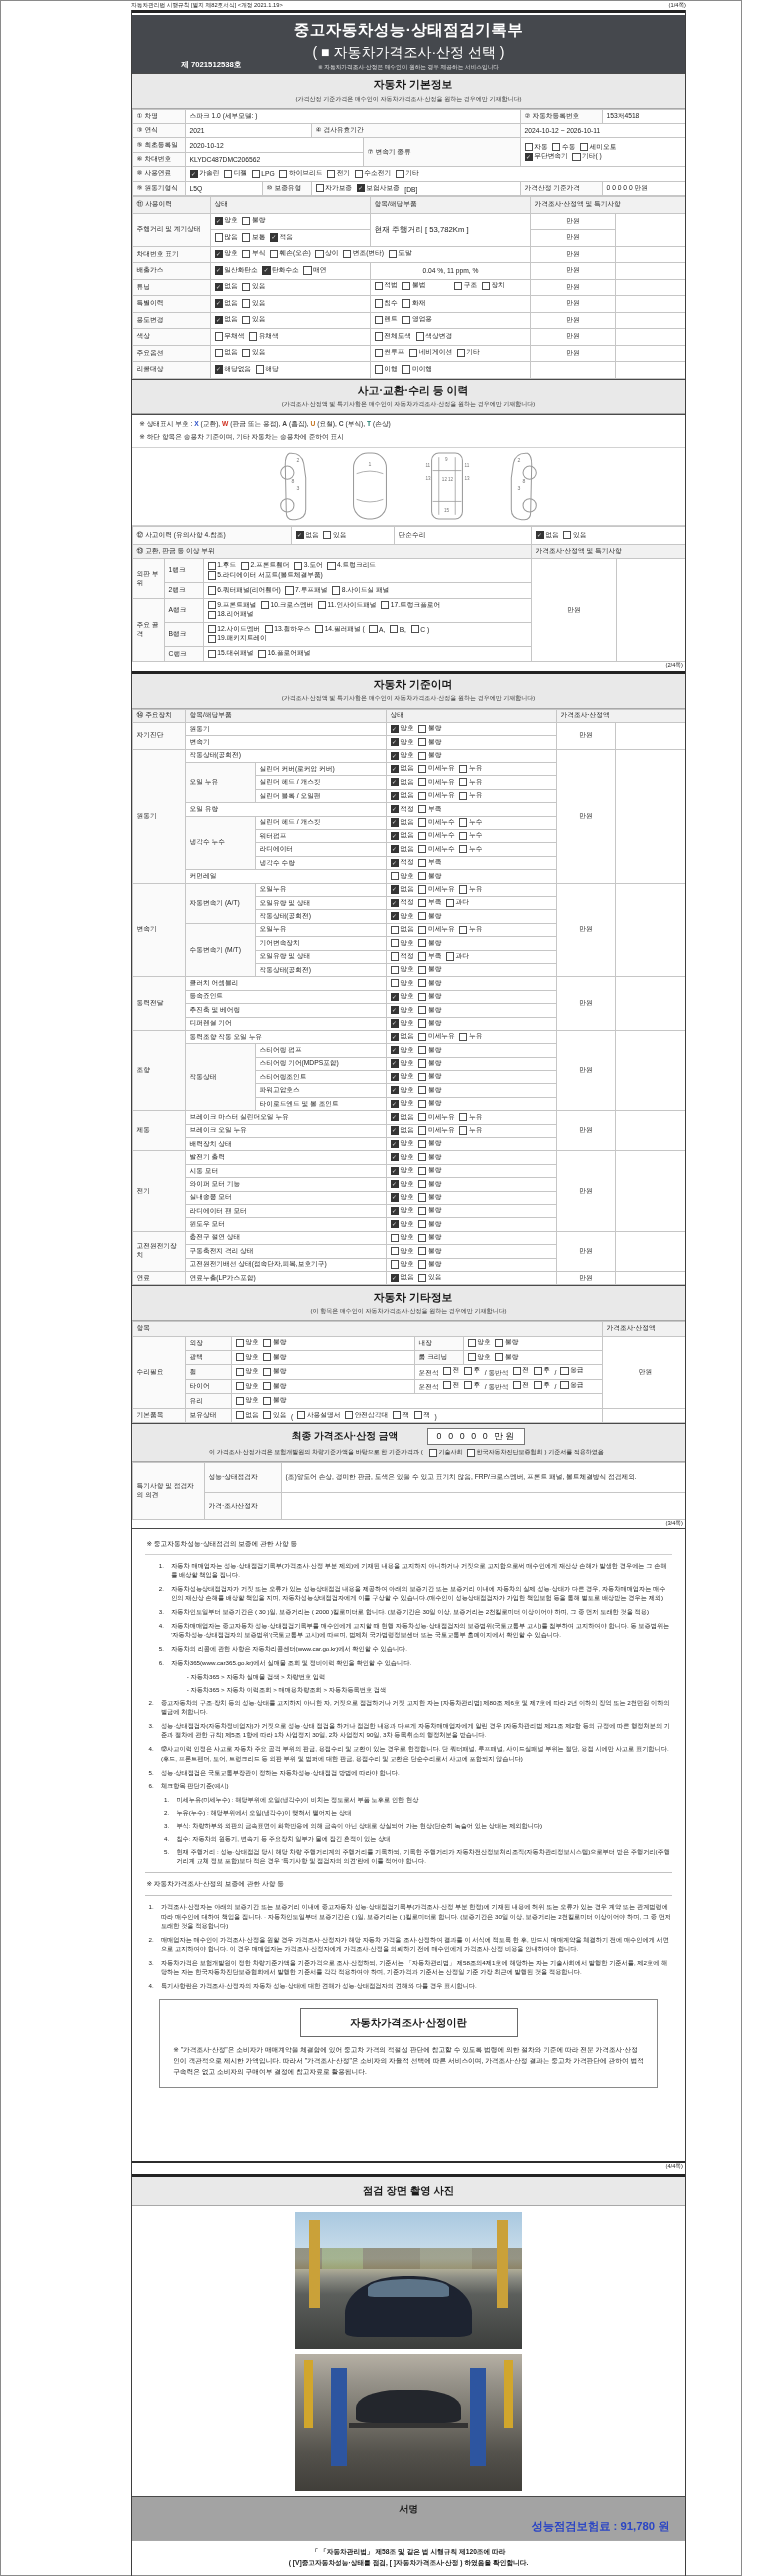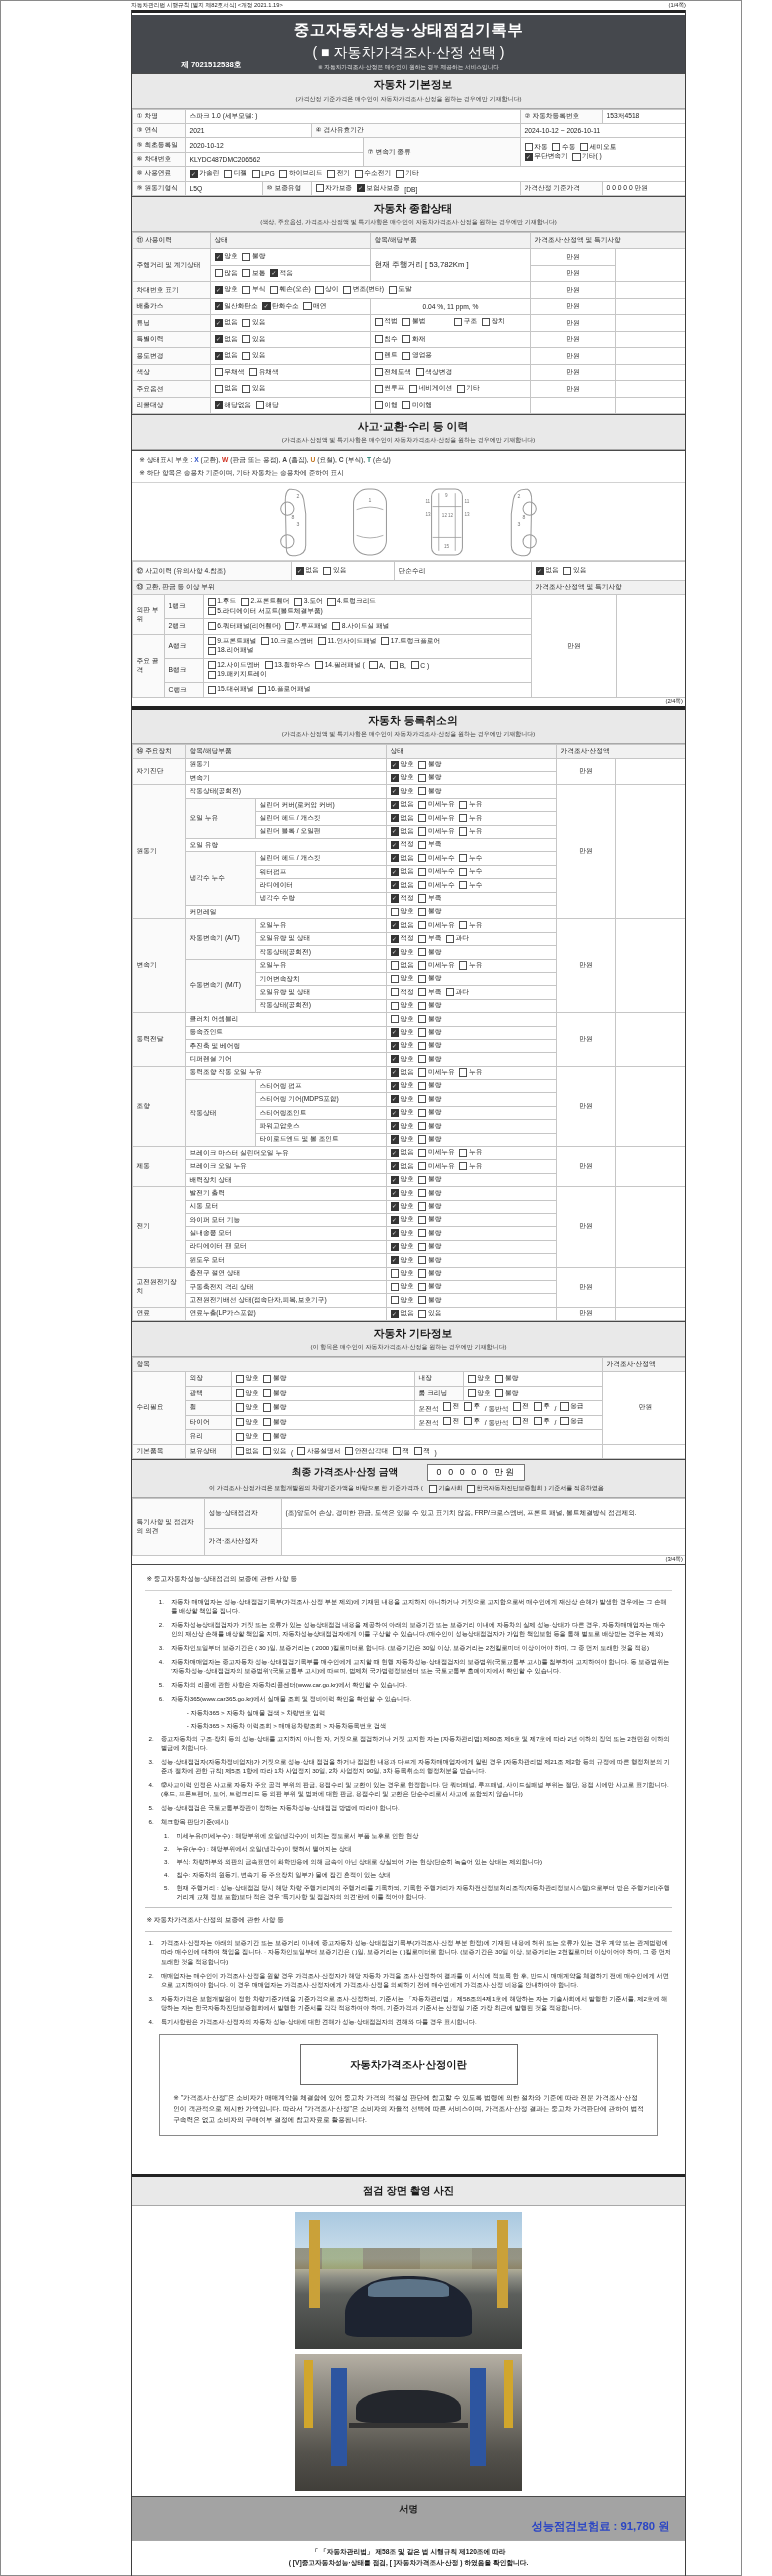--- a/index.html
+++ b/index.html
@@ -52,21 +52,21 @@
   .n-content{padding:5.2px 13.4px 0;font-size:6.2px;line-height:1.5;}
   .n-sec1{padding:4.1px 1px 5.2px;border-bottom:0.5px solid #d0d0d0;margin-bottom:6.2px;font-size:6.7px;}
   .n-sec2{border-top:0.5px solid #c2c2c2;border-bottom:0.5px solid #c2c2c2;padding:6.2px 1px;margin:6.2px 0;font-size:6.7px;}
   .n-item{display:flex;margin:0 0 4.6px;}
   .n-item .n-num{flex:0 0 12.4px;text-align:left;}
   .n-item .n-txt{flex:1;}
   .lvl-in{margin-left:13.4px;}
   .lvl-out{margin-left:3.1px;}
   .n-item.sub{margin-left:15.5px;margin-bottom:3.6px;}
   .def-box{border:0.5px solid #8a8a8a;margin:8.2px 13.4px 0;padding:8.2px 13.4px 9.3px;}
-  .def-title{border:0.5px solid #6a6a6a;width:216px;margin:0 auto 7.2px;text-align:center;font-size:10.3px;font-weight:bold;padding:12px 0;}
+  .def-title{border:0.5px solid #6a6a6a;width:216px;margin:0 auto 7.2px;text-align:center;font-size:10.3px;font-weight:bold;padding:6px 0;}
   .def-body{font-size:6.7px;line-height:1.65;}
   .photos-sec{position:absolute;top:2164px;left:0;width:100%;}
   .photo-head{background:#e9e9e9;border-bottom:0.5px solid #a8a8a8;text-align:center;font-size:10.3px;font-weight:bold;padding:6.7px 0;}
   .photo-area{display:flex;flex-direction:column;align-items:center;padding:6.2px 0 5.2px;gap:5.2px;}
   .photo{width:227px;height:137px;position:relative;overflow:hidden;background:#777;}
   .ph1{background:linear-gradient(180deg,#a9c8e0 0%,#cde0ec 34%,#b9b59c 40%,#8c8d84 48%,#5c5f5c 60%,#3c3e3c 100%);}
   .ph1 .trees{position:absolute;top:26%;left:0;width:100%;height:16%;background:linear-gradient(90deg,#7d7458 0 12%,#93a06b 12% 30%,#7d7458 30% 55%,#8e8a6a 55% 78%,#7d7458 78% 100%);opacity:.7;}
   .ph1 .pole-l,.ph1 .pole-r{position:absolute;top:6%;width:5%;height:64%;background:#caa139;}
   .ph1 .pole-l{left:6%;} .ph1 .pole-r{right:6%;}
   .ph1 .car{position:absolute;bottom:9%;left:22%;width:56%;height:44%;background:#1d2330;border-radius:46% 46% 10% 10% / 62% 62% 8% 8%;}
@@ -192,24 +192,20 @@
               </span><span class="opt">
                 <span class="cb on"></span>
                 <span class="olbl">보험사보증</span>
               </span><span class="rawtxt">[DB]</span></td>
         <td class="lc">가격산정 기준가격</td>
         <td>0 0 0 0 0 만원</td>
       </tr>
     </tbody>
       </table>
 
-    <div class="sec-head">
-      <div class="t">자동차 종합상태</div>
-      <div class="s">(색상, 주요옵션, 가격조사·산정액 및 특기사항은 매수인이 자동차가격조사·산정을 원하는 경우에만 기재합니다)</div>
-    </div>
     <table class="t-ov">
       <colgroup>
           <col style="width:78px">
           <col style="width:160px">
           <col style="width:160px">
           <col style="width:85px">
           <col style="width:73px">
         </colgroup>
       <tbody>
           <tr class="hd">
@@ -587,21 +583,21 @@
                 <span class="cb"></span>
                 <span class="olbl">16.플로어패널</span>
               </span></td>
       </tr>
     </tbody>
       </table>
     <div class="pagemark">(2/4쪽)</div>
 
     <div class="bar"></div>
     <div class="sec-head" style="border-top:none">
-      <div class="t">자동차 등록취소의</div>
+      <div class="t">자동차 기준이며</div>
       <div class="s">(가격조사·산정액 및 특기사항은 매수인이 자동차가격조사·산정을 원하는 경우에만 기재합니다)</div>
     </div>
     <table class="t-detail">
       <colgroup>
           <col style="width:53px">
           <col style="width:70px">
           <col style="width:131px">
           <col style="width:170px">
           <col style="width:59px">
           <col style="width:73px">

